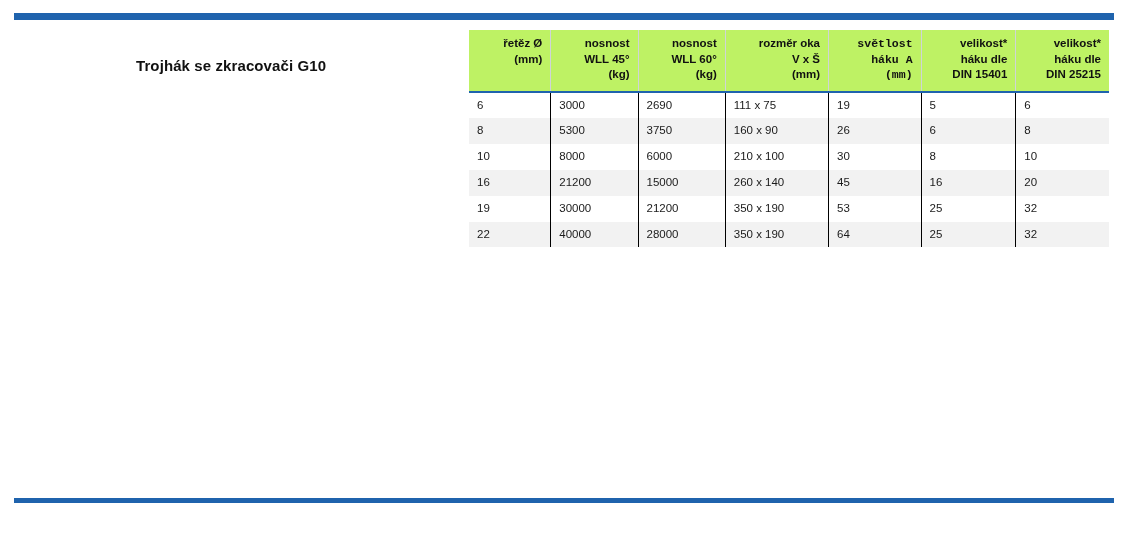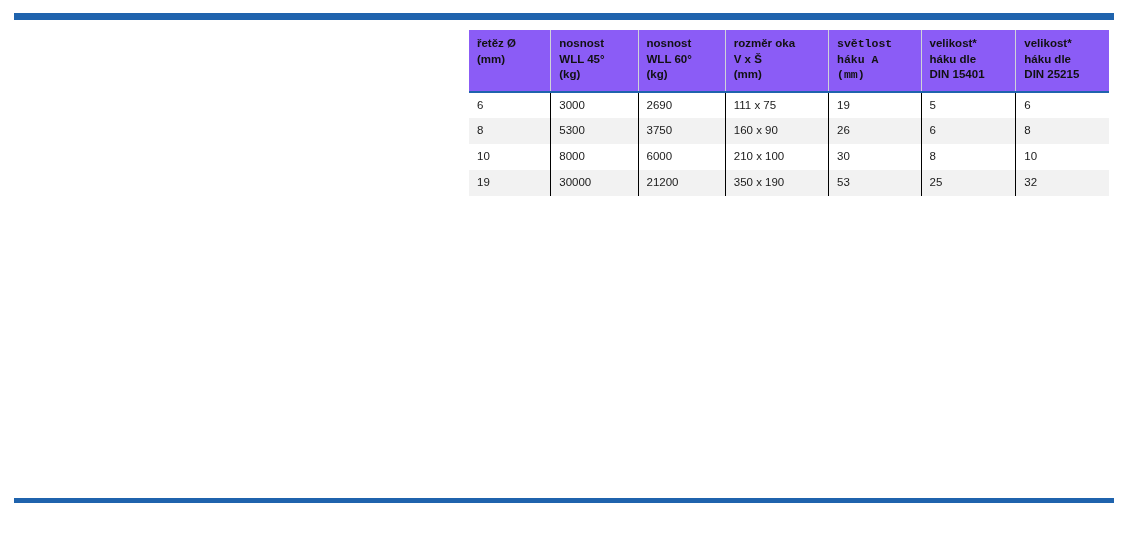--- a/index.html
+++ b/index.html
@@ -50,29 +50,29 @@
     left: 469px;
     top: 30px;
     width: 640px;
   }
   table.spec {
     border-collapse: collapse;
     width: 640px;
     font-size: 11.5px;
   }
   table.spec thead th {
-    text-align: left;
+    text-align: right;
     vertical-align: top;
     font-weight: bold;
     font-size: 11.5px;
     line-height: 1.35;
     padding: 6px 8px 8px 8px;
     border-left: 1px solid #cfd4d8;
     color: #111111;
-    background: #8b5cf6;
+    background: #bef264;
     white-space: nowrap;
   }
   table.spec thead th:first-child {
     border-left: none;
   }
   table.spec thead tr {
     border-bottom: 2px solid #1f63ad;
   }
   table.spec tbody td {
     padding: 6px 8px;
@@ -107,20 +107,21 @@
   }
   .hdr-line { display: block; }
 </style>
 </head>
 <body>
 
 <div class="page">
 
   <div class="top-bar"></div>
 
+  <div class="title">Trojhák se zkracovači G10</div>
 
   <div class="table-wrap">
     <table class="spec">
       <thead>
         <tr>
           <th class="col-0">
             <span class="hdr-line">řetěz Ø</span>
             <span class="hdr-line">(mm)</span>
           </th>
           <th class="col-1">
@@ -177,28 +178,46 @@
         <tr>
           <td>10</td>
           <td>8000</td>
           <td>6000</td>
           <td>210 x 100</td>
           <td>30</td>
           <td>8</td>
           <td>10</td>
         </tr>
         <tr>
+          <td>16</td>
+          <td>21200</td>
+          <td>15000</td>
+          <td>260 x 140</td>
+          <td>45</td>
+          <td>16</td>
+          <td>20</td>
+        </tr>
+        <tr>
           <td>19</td>
           <td>30000</td>
           <td>21200</td>
           <td>350 x 190</td>
           <td>53</td>
           <td>25</td>
           <td>32</td>
         </tr>
+        <tr>
+          <td>22</td>
+          <td>40000</td>
+          <td>28000</td>
+          <td>350 x 190</td>
+          <td>64</td>
+          <td>25</td>
+          <td>32</td>
+        </tr>
       </tbody>
     </table>
   </div>
 
   <div class="bottom-bar"></div>
 
 
 </div>
 
 </body></html>

